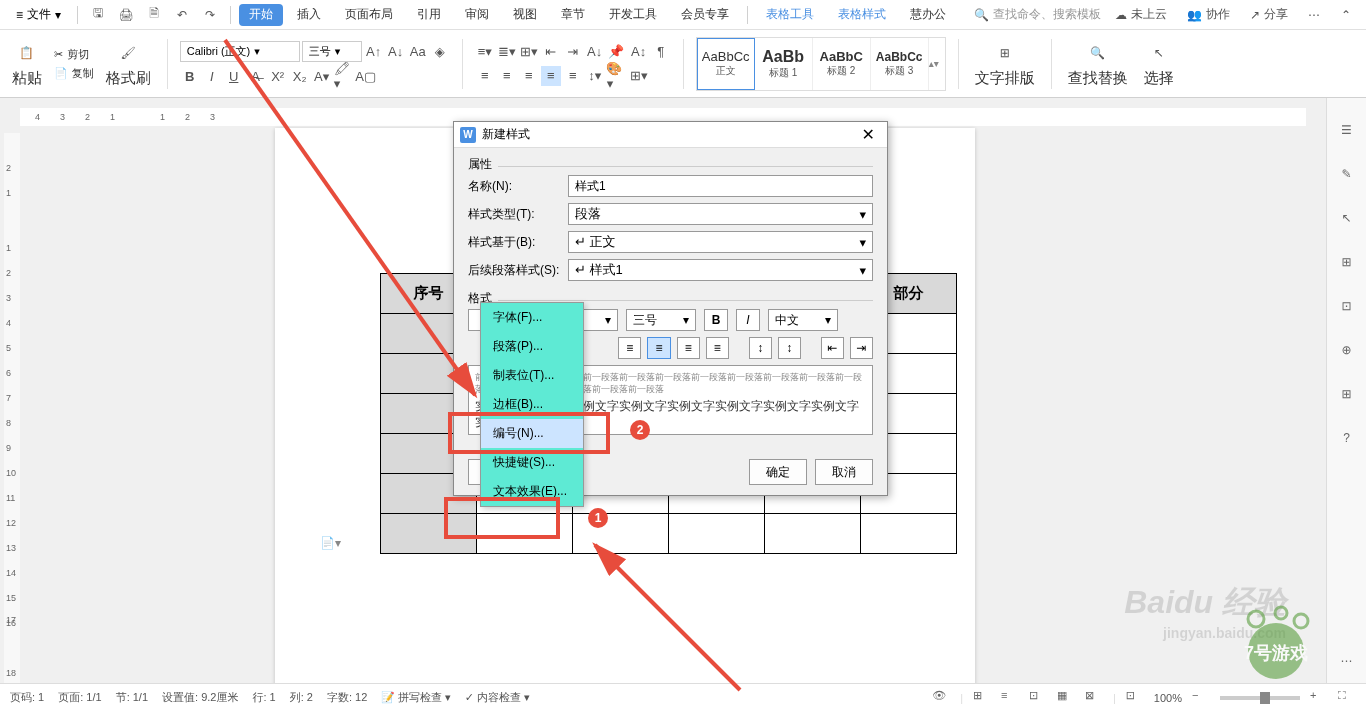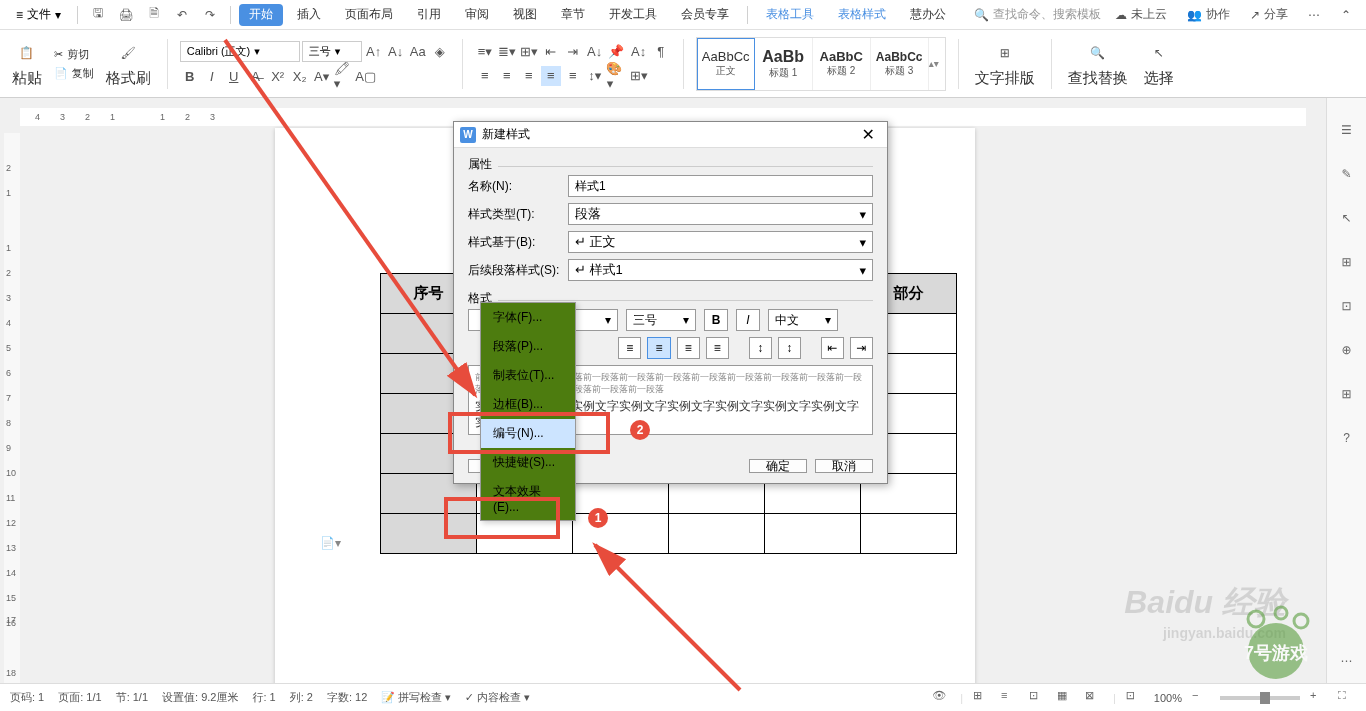--- a/index.html
+++ b/index.html
@@ -62,26 +62,26 @@
 .form-row .select { flex: 1; border: 1px solid #999; padding: 2px 6px; font-size: 13px; background: #fff; height: 22px; display: flex; align-items: center; justify-content: space-between; }
 .format-section { margin-top: 9px; }
 .format-toolbar { display: flex; align-items: center; gap: 8px; margin: 6px 0; }
 .format-select { border: 1px solid #999; padding: 2px 6px; background: #fff; height: 22px; display: flex; align-items: center; justify-content: space-between; width: 110px; font-size: 12px; }
 .format-btn { border: 1px solid #999; width: 24px; height: 22px; display: flex; align-items: center; justify-content: center; background: #fff; cursor: pointer; font-size: 12px; }
 .format-btn.active { background: #cce4ff; border-color: #4a90e2; }
 .align-row { display: flex; gap: 6px; margin: 6px 0; }
 .preview-box { border: 1px solid #999; background: #fff; height: 70px; margin: 6px 0; padding: 6px; font-size: 9px; color: #888; overflow: hidden; line-height: 1.3; }
 .preview-box .sample-text { font-size: 12px; color: #333; margin-top: 4px; font-family: SimSun, serif; }
 .dialog-footer { display: flex; align-items: center; padding: 10px 14px; gap: 8px; }
-.btn { border: 1px solid #999; padding: 4px 16px; background: #fdfdfd; cursor: pointer; font-size: 12px; height: 14px; display: flex; align-items: center; }
+.btn { border: 1px solid #999; padding: 4px 16px; background: #fdfdfd; cursor: pointer; font-size: 12px; height: 26px; display: flex; align-items: center; }
 .btn.dropdown::after { content: " ▾"; margin-left: 6px; font-size: 10px; }
 .dialog-footer .spacer { flex: 1; }
 
 
-.format-menu { position: absolute; top: 302px; left: 480px; width: 96px; background: #4d7c0f; border: 1px solid #999; box-shadow: 2px 2px 6px rgba(0,0,0,0.2); z-index: 150; }
+.format-menu { position: absolute; top: 302px; left: 480px; width: 104px; background: #5eead4; border: 1px solid #999; box-shadow: 2px 2px 6px rgba(0,0,0,0.2); z-index: 150; }
 .format-menu .item { padding: 6px 12px; font-size: 12px; cursor: pointer; }
 .format-menu .item:hover, .format-menu .item.hover { background: #cce4ff; }
 
 
 .annotation-arrow { position: absolute; pointer-events: none; }
 .red-box { position: absolute; border: 4px solid #e74c3c; pointer-events: none; z-index: 200; }
 .red-circle { position: absolute; width: 20px; height: 20px; border-radius: 50%; background: #e74c3c; color: #fff; display: flex; align-items: center; justify-content: center; font-size: 12px; font-weight: bold; z-index: 210; }
 
 
 .side-panel { position: absolute; right: 0; top: 98px; width: 40px; bottom: 28px; background: #f8f8f8; border-left: 1px solid #ddd; display: flex; flex-direction: column; align-items: center; padding-top: 20px; gap: 20px; }

